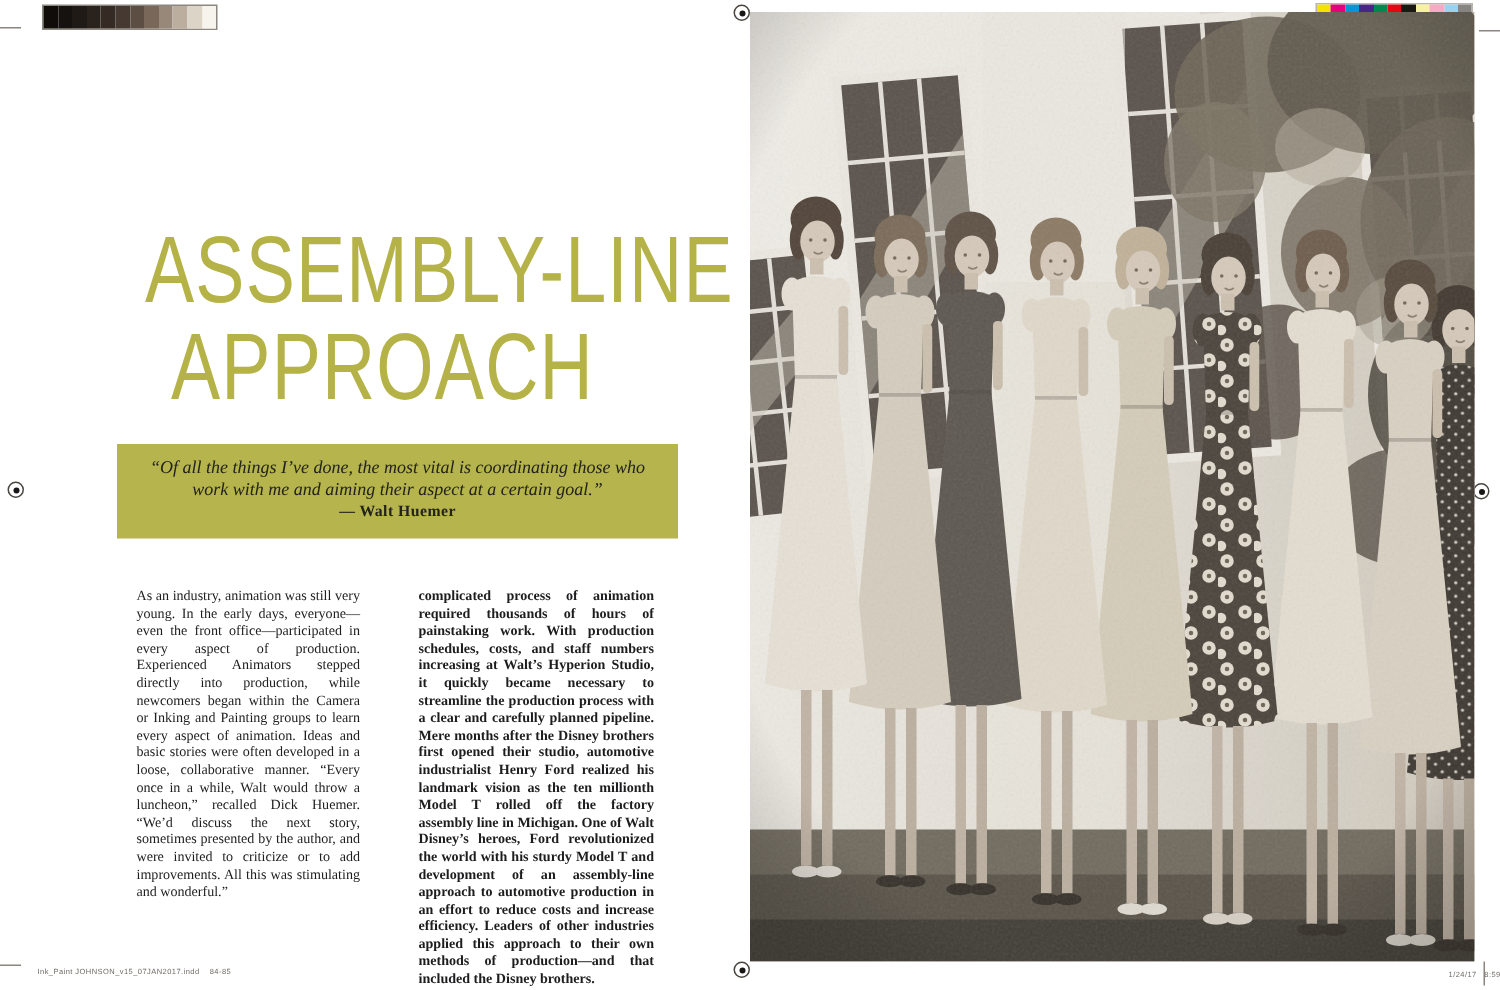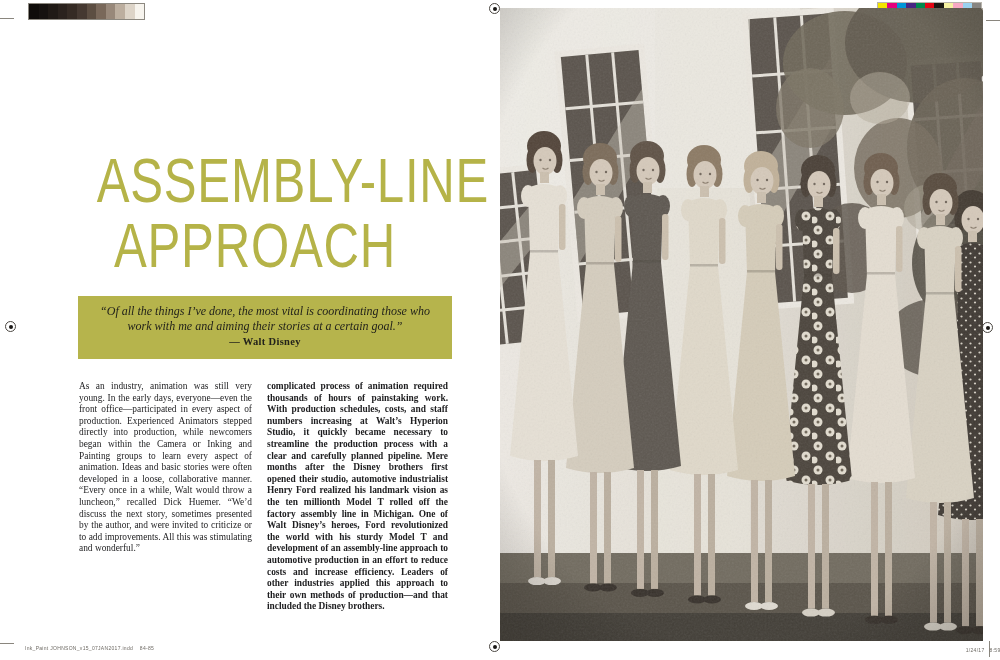--- a/index.html
+++ b/index.html
@@ -32,21 +32,21 @@
   .title{position:absolute;left:52px;top:148px;width:406px;margin:0;text-align:center;
          font-family:"Liberation Sans",sans-serif;font-weight:400;color:#b5b348;}
   .title-line{font-size:63px;line-height:65px;letter-spacing:1px;transform:scaleX(.78);
               transform-origin:50% 50%;white-space:nowrap;}
   .quote-box{position:absolute;left:78px;top:296px;width:374px;height:63px;background:#b6b44c;
              box-sizing:border-box;padding:8px 20px 0;text-align:center;color:#23231b;}
   .quote-text{margin:0;font-style:italic;font-size:12px;line-height:15px;}
   .quote-attr{margin:2px 0 0;font-weight:bold;font-size:10.5px;letter-spacing:.3px;}
   .col{position:absolute;top:377px;font-size:9.4px;line-height:11.6px;text-align:justify;
        color:#1d1d1f;}
-  .col p{margin:4px;}
+  .col p{margin:16px;}
   .col p.indent{text-indent:12px;}
   .col1{left:75px;width:181px;}
   .col2{left:263px;width:189px;font-weight:bold;}
 
   
   .photo{position:absolute;left:500px;top:8px;width:483px;height:633px;overflow:hidden;
          background:#d9d4cb;}
   .photo svg{display:block;}
 </style>
 </head>
@@ -92,22 +92,22 @@
   <div class="reg reg-top"></div>
   <div class="reg reg-bottom"></div>
 
   <div>
     <h1 class="title" style="color: rgb(181, 179, 72);">
       <div class="title-line">ASSEMBLY-LINE</div>
       <div class="title-line">APPROACH</div>
     </h1>
 
     <div class="quote-box" style="background: rgb(182, 180, 76); color: rgb(35, 35, 27);">
-      <p class="quote-text">“Of all the things I’ve done, the most vital is coordinating those who work with me and aiming their stories at a certain goal.”</p>
-      <p class="quote-attr">— Walt Disney</p>
+      <p class="quote-text">“Of all the things I’ve done, the most vital is coordinating those who work with me and aiming their aspect at a certain goal.”</p>
+      <p class="quote-attr">— Walt Huemer</p>
     </div>
 
     <div class="col col1">
       <p>As an industry, animation was still very young. In the early days, everyone—even the front office—participated in every aspect of production. Experienced Animators stepped directly into production, while newcomers began within the Camera or Inking and Painting groups to learn every aspect of animation. Ideas and basic stories were often developed in a loose, collaborative manner. “Every once in a while, Walt would throw a luncheon,” recalled Dick Huemer. “We’d discuss the next story, sometimes presented by the author, and were invited to criticize or to add improvements. All this was stimulating and wonderful.”</p>
     </div>
     <div class="col col2">
       <p>complicated process of animation required thousands of hours of painstaking work. With production schedules, costs, and staff numbers increasing at Walt’s Hyperion Studio, it quickly became necessary to streamline the production process with a clear and carefully planned pipeline. Mere months after the Disney brothers first opened their studio, automotive industrialist Henry Ford realized his landmark vision as the ten millionth Model T rolled off the factory assembly line in Michigan. One of Walt Disney’s heroes, Ford revolutionized the world with his sturdy Model T and development of an assembly-line approach to automotive production in an effort to reduce costs and increase efficiency. Leaders of other industries applied this approach to their own methods of production—and that included the Disney brothers.</p>
     </div>
   </div>
 

